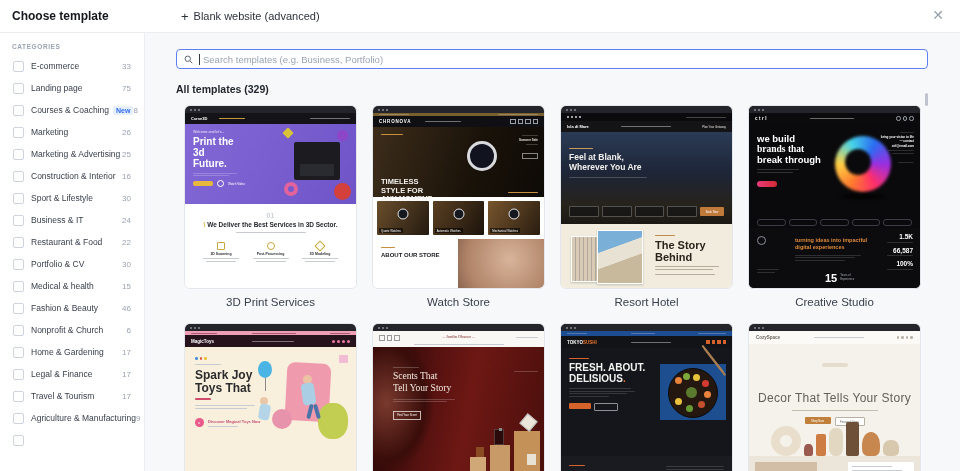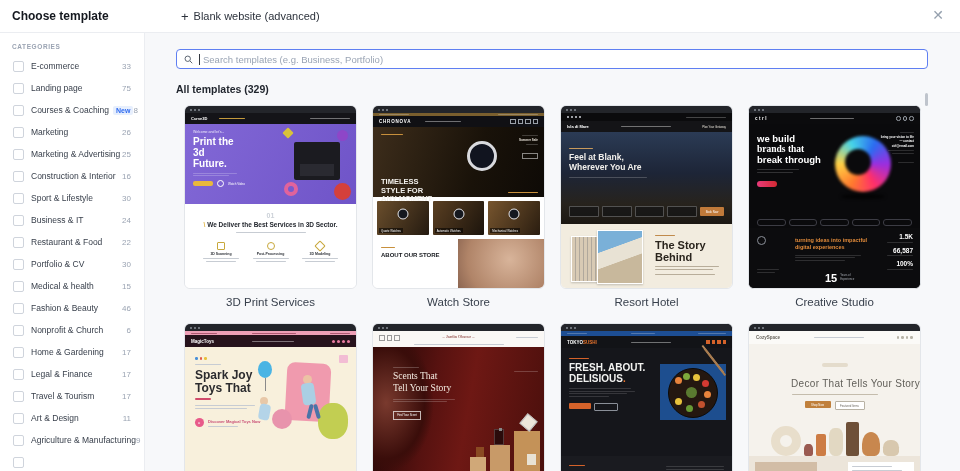--- a/index.html
+++ b/index.html
@@ -132,25 +132,20 @@
         <span class="cat-label">Legal &amp; Finance</span>
         <span class="cat-count">17</span>
       </div>
     <div class="cat-item">
         <span class="cbx"></span>
         <span class="cat-label">Travel &amp; Tourism</span>
         <span class="cat-count">17</span>
       </div>
     <div class="cat-item">
         <span class="cbx"></span>
-        <span class="cat-label">Art &amp; Design</span>
-        <span class="cat-count">11</span>
-      </div>
-    <div class="cat-item">
-        <span class="cbx"></span>
         <span class="cat-label">Agriculture &amp; Manufacturing</span>
         <span class="cat-count">9</span>
       </div>
     <div class="cat-item">
         <span class="cbx"></span>
       </div>
   </div>
 
   <div class="content">
     <div class="searchbar">
@@ -586,21 +581,21 @@
             <span class="tl tld" style="width:50px;height:1px;margin:0 auto;"></span>
             <span style="display:flex;gap:2px;">
                 <i class="cir" style="width:2.5px;height:2.5px;background:#b8b4a8;"></i>
                 <i class="cir" style="width:2.5px;height:2.5px;background:#b8b4a8;"></i>
                 <i class="cir" style="width:2.5px;height:2.5px;background:#b8b4a8;"></i>
                 <i class="cir" style="width:2.5px;height:2.5px;background:#b8b4a8;"></i>
               </span>
           </div>
           <div style="height:112px;background:#f5f2ec;text-align:center;position:relative;padding-top:9px;box-sizing:border-box;">
             <span style="display:inline-block;width:26px;height:4px;background:#e4dccc;border-radius:2px;"></span>
-            <div style="font-size:10px;color:#62605a;letter-spacing:.3px;margin-top:7px;text-align:right;">Decor That Tells Your Story</div>
+            <div style="font-size:12px;color:#62605a;letter-spacing:.3px;margin-top:20px;">Decor That Tells Your Story</div>
             <span class="tl tld" style="width:86px;height:1px;background:#c4bcac;margin:5px auto 0;"></span>
             <div style="display:flex;justify-content:center;gap:4px;margin-top:6px;">
               <span style="display:inline-flex;align-items:center;justify-content:center;width:26px;height:7px;background:#c0803c;border-radius:1px;font-size:2.8px;color:#fff;">Shop Now</span>
               <span style="display:inline-flex;align-items:center;justify-content:center;width:28px;height:7px;background:#fff;border:.5px solid #b8b2a4;border-radius:1px;font-size:2.8px;color:#6a665e;">Featured Items</span>
             </div>
             <div class="abs" style="left:0;right:0;bottom:0;height:40px;display:flex;align-items:flex-end;justify-content:center;gap:3px;">
               <i class="cir" style="width:30px;height:30px;border:9px solid #e8decb;box-sizing:border-box;"></i>
               <i style="width:9px;height:12px;background:#9a5a50;border-radius:40% 40% 20% 20%;"></i>
               <i style="width:10px;height:22px;background:#cd7c44;border-radius:2px;"></i>
               <i style="width:14px;height:28px;background:#e2d8c2;border-radius:40%/28%;"></i>

